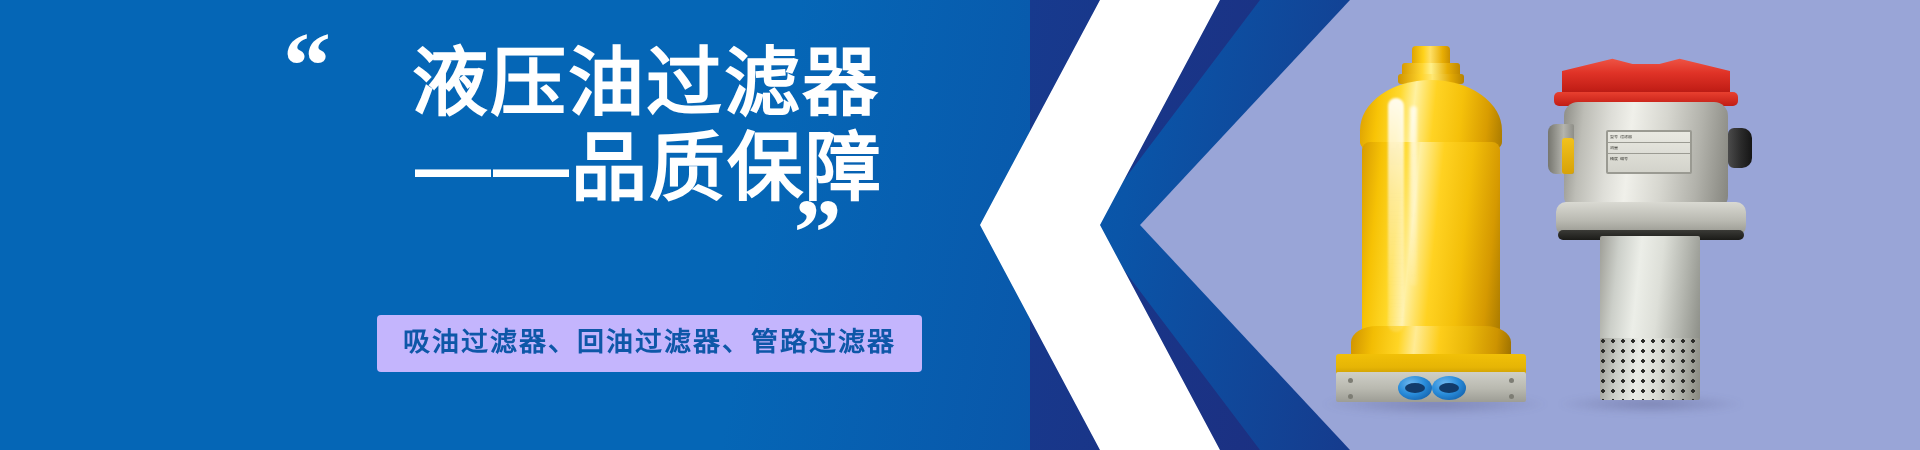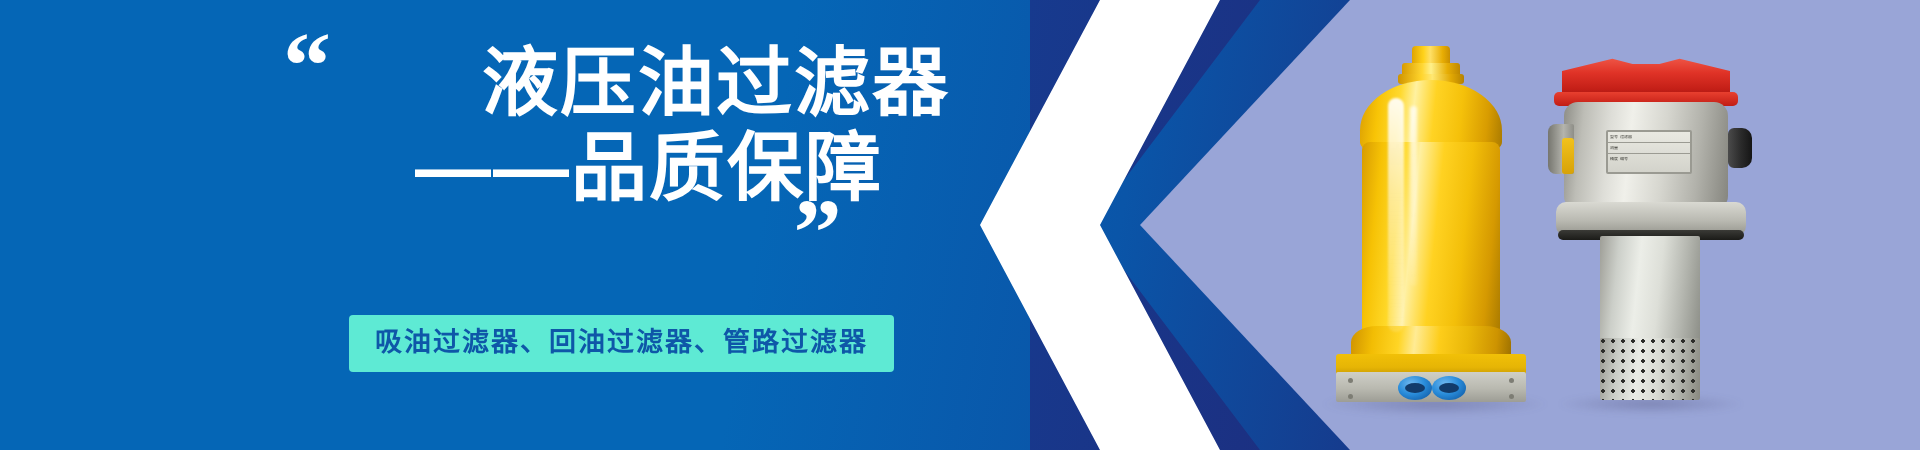--- a/index.html
+++ b/index.html
@@ -68,27 +68,27 @@
     width:620px;
   }
   .headline .line{
     color:#ffffff;
     font-weight:700;
     font-size:76px;
     line-height:1.12;
     letter-spacing:2px;
     white-space:nowrap;
   }
-  .headline .line-1{ text-align:right; padding-left:12px;}
+  .headline .line-1{ text-align:center; padding-left:12px;}
   .headline .line-2{ text-align:center; padding-left:18px;}
 
   .subtitle-box{
     position:absolute;
-    left:349px;top:315px;
-    background:#5eead4;
+    left:377px;top:315px;
+    background:#c4b5fd;
     border-radius:4px;
     padding:11px 26px 12px 26px;
     box-sizing:border-box;
   }
   .subtitle-box .subtitle-text{
     color:#0e57a8;
     font-weight:700;
     font-size:27px;
     line-height:1.25;
     letter-spacing:2px;

